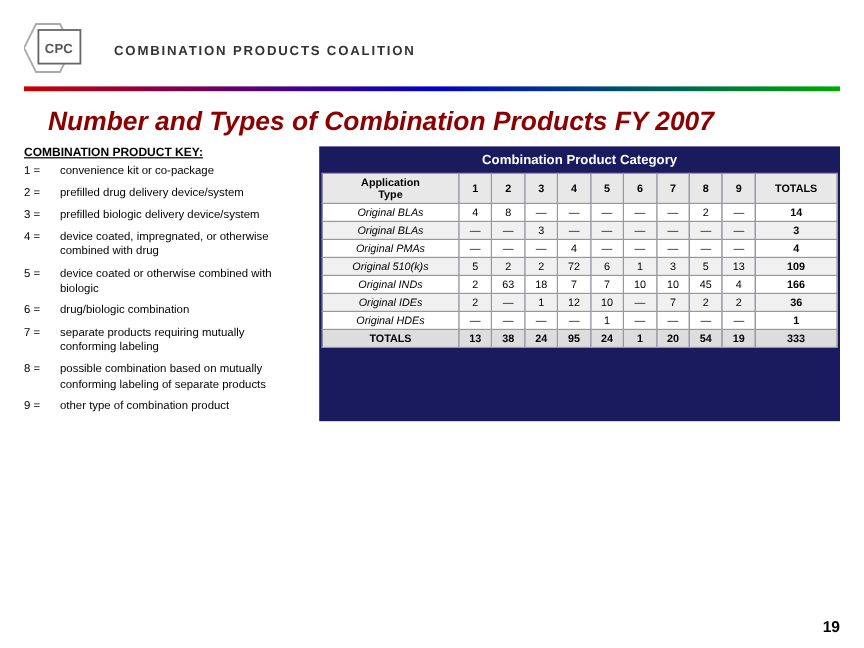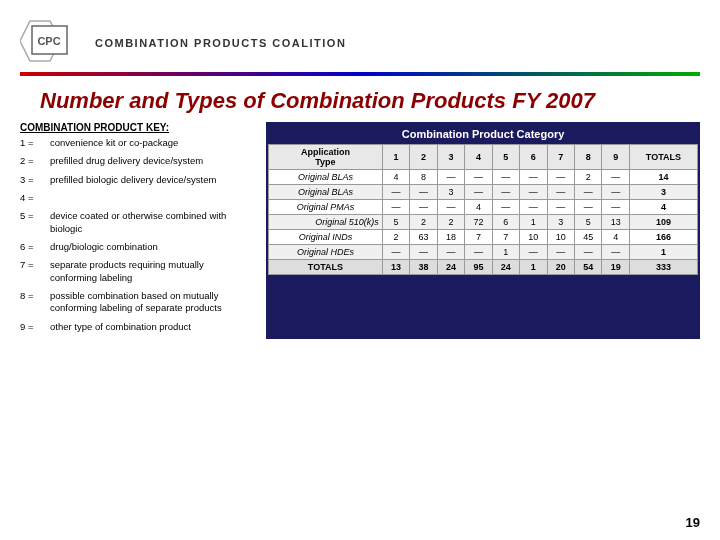--- a/index.html
+++ b/index.html
@@ -163,20 +163,21 @@
         <div class="key-item">
           <span class="key-num">2 =</span>
           <span class="key-desc">prefilled drug delivery device/system</span>
         </div>
         <div class="key-item">
           <span class="key-num">3 =</span>
           <span class="key-desc">prefilled biologic delivery device/system</span>
         </div>
         <div class="key-item">
           <span class="key-num">4 =</span>
+          <span class="key-desc">device coated, impregnated, or otherwise combined with drug</span>
         </div>
         <div class="key-item">
           <span class="key-num">5 =</span>
           <span class="key-desc">device coated or otherwise combined with biologic</span>
         </div>
         <div class="key-item">
           <span class="key-num">6 =</span>
           <span class="key-desc">drug/biologic combination</span>
         </div>
         <div class="key-item">
@@ -246,21 +247,21 @@
             <td>—</td>
             <td>4</td>
             <td>—</td>
             <td>—</td>
             <td>—</td>
             <td>—</td>
             <td>—</td>
             <td style="font-weight: bold;">4</td>
           </tr>
           <tr>
-            <td class="app-type-col" style="font-style: italic; font-weight: normal; text-align: right;">Original 510(k)s</td>
+            <td class="app-type-col" style="font-style: italic; font-weight: normal;">Original 510(k)s</td>
             <td>5</td>
             <td>2</td>
             <td>2</td>
             <td>72</td>
             <td>6</td>
             <td>1</td>
             <td>3</td>
             <td>5</td>
             <td>13</td>
             <td style="font-weight: bold;">109</td>
@@ -270,20 +271,33 @@
             <td>2</td>
             <td>63</td>
             <td>18</td>
             <td>7</td>
             <td>7</td>
             <td>10</td>
             <td>10</td>
             <td>45</td>
             <td>4</td>
             <td style="font-weight: bold;">166</td>
+          </tr>
+          <tr>
+            <td class="app-type-col" style="font-style: italic; font-weight: normal;">Original IDEs</td>
+            <td>2</td>
+            <td>—</td>
+            <td>1</td>
+            <td>12</td>
+            <td>10</td>
+            <td>—</td>
+            <td>7</td>
+            <td>2</td>
+            <td>2</td>
+            <td style="font-weight: bold;">36</td>
           </tr>
           <tr>
             <td class="app-type-col" style="font-style: italic; font-weight: normal;">Original HDEs</td>
             <td>—</td>
             <td>—</td>
             <td>—</td>
             <td>—</td>
             <td>1</td>
             <td>—</td>
             <td>—</td>

